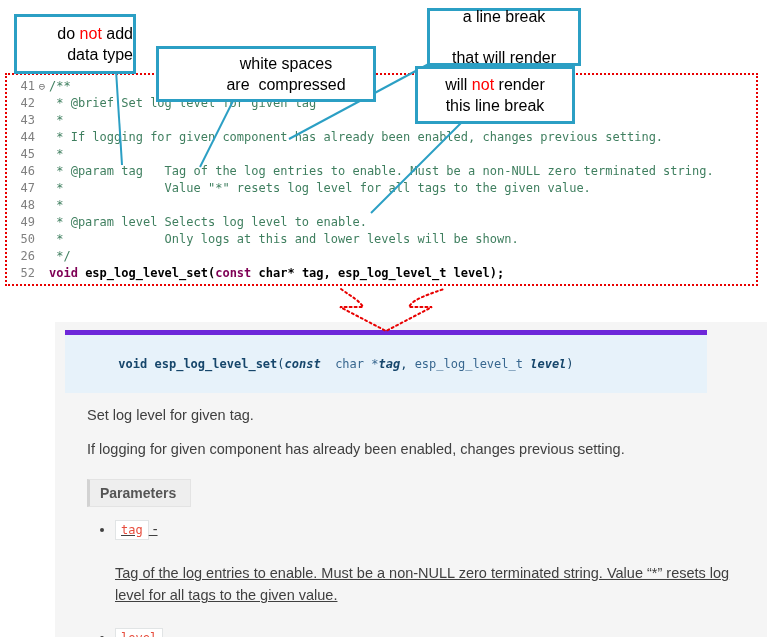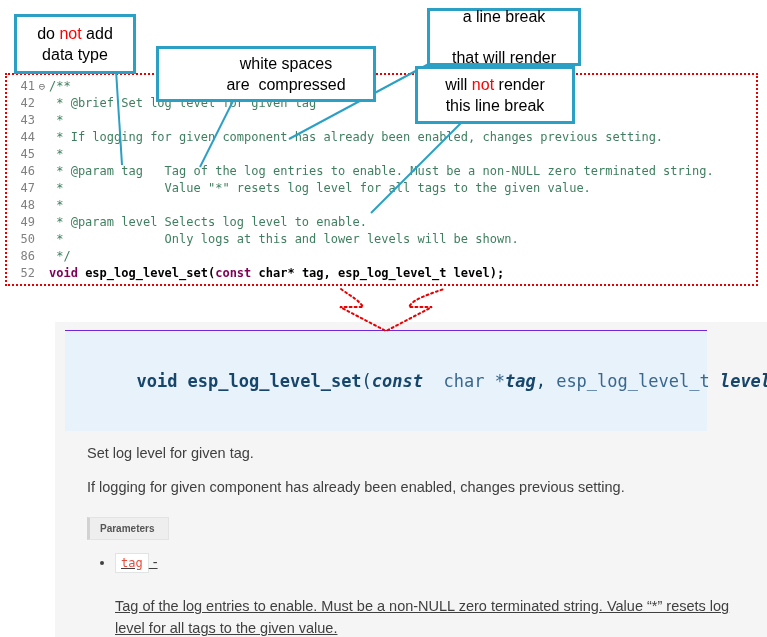--- a/index.html
+++ b/index.html
@@ -27,52 +27,52 @@
 
   
   .overlay{position:absolute;left:0;top:0;width:767px;height:637px;z-index:5;pointer-events:none;}
   .connector{stroke:#2b9fc4;stroke-width:2;}
   .arrow{stroke:#e80000;stroke-width:2;fill:none;stroke-dasharray:2 3;stroke-linecap:round;}
 
   
   .docs{position:absolute;left:55px;top:322px;width:712px;height:315px;
         background:#f5f5f5;box-sizing:border-box;padding:8px 14px 0 10px;
         color:#404040;z-index:1;}
-  .sig{background:#e7f2fa;border-top:1px solid #6d28d9;padding:20px 10px;
-       margin-right:46px;font-family:"DejaVu Sans Mono",monospace;font-size:17px;
+  .sig{background:#e7f2fa;border-top:5px solid #6d28d9;padding:8px 10px;
+       margin-right:46px;font-family:"DejaVu Sans Mono",monospace;font-size:12px;
        color:#16466b;white-space:pre;}
   .sig .b{font-weight:bold;}
   .sig .i{font-style:italic;}
   .sig .t{color:#38678f;}
   .docbody{margin:14px 0 0 22px;font-size:14.5px;}
   .docbody p{margin:0 0 18px 0;}
   .params-label{display:inline-block;background:#eeeeee;border:1px solid #e3e3e3;
                 border-left:3px solid #d2d2d2;padding:5px 14px 5px 10px;
-                font-weight:bold;color:#555;font-size:10px;margin:4px 0 14px 0;}
+                font-weight:bold;color:#555;font-size:14px;margin:4px 0 14px 0;}
   .plist{list-style:disc;margin:0;padding-left:28px;}
   .plist li{margin-bottom:22px;text-decoration:underline;}
   .term{white-space:pre;}
   .term code{font-family:"DejaVu Sans Mono",monospace;font-size:12px;color:#e74c3c;
              background:#fff;border:1px solid #e1e4e5;padding:2px 5px;}
   .desc{margin-top:25px;line-height:1.55;max-width:620px;}
 </style>
 </head>
 <body>
 
 <div class="canvas">
 
   <svg class="overlay" viewBox="0 0 767 637">
     <line class="connector" x1="116" y1="70" x2="122" y2="165"></line>
     <line class="connector" x1="236" y1="95" x2="200" y2="167"></line>
     <line class="connector" x1="438" y1="59" x2="289" y2="139"></line>
     <line class="connector" x1="467" y1="117" x2="371" y2="213"></line>
     <path class="arrow" d="M341,289 C352,297 360,301 363,307 L340,307 L386,331 L432,307 L409,307 C412,301 420,297 444,289"></path>
   </svg>
 
-  <div class="callout" style="left:14px;top:14px;width:116px;height:54px;">
+  <div class="callout" style="left:14px;top:14px;width:116px;height:54px;align-items:flex-end;">
     <div><span>do </span><span class="red">not</span><span> add</span></div>
     <div>data type</div>
   </div>
 
   <div class="callout" style="left:156px;top:46px;width:174px;height:50px;padding-left:40px;">
     <div>white spaces</div>
     <div>are  compressed</div>
   </div>
 
   <div class="callout" style="left:427px;top:8px;width:148px;height:52px;gap:20px;">
@@ -110,21 +110,21 @@
     <div class="row">
       <span class="num">48</span><span class="fold"></span><span class="comment"> *</span>
     </div>
     <div class="row">
       <span class="num">49</span><span class="fold"></span><span class="comment"> * @param level Selects log level to enable.</span>
     </div>
     <div class="row">
       <span class="num">50</span><span class="fold"></span><span class="comment"> *              Only logs at this and lower levels will be shown.</span>
     </div>
     <div class="row">
-      <span class="num">86</span><span class="fold"></span><span class="comment"> */</span>
+      <span class="num">26</span><span class="fold"></span><span class="comment"> */</span>
     </div>
     <div class="row">
       <span class="num">52</span><span class="fold"></span><span class="kw">void</span><span class="plaincode"> esp_log_level_set(</span><span class="kw">const</span><span class="plaincode"> char* tag, esp_log_level_t level);</span>
     </div>
   </div>
 
   <div class="docs">
     <div class="sig">
       <span class="b">void </span><span class="b">esp_log_level_set</span><span>(</span><span class="b i">const </span><span class="t"> char *</span><span class="b i">tag</span><span>, </span><span class="t">esp_log_level_t </span><span class="b i">level</span><span>)</span>
     </div>

